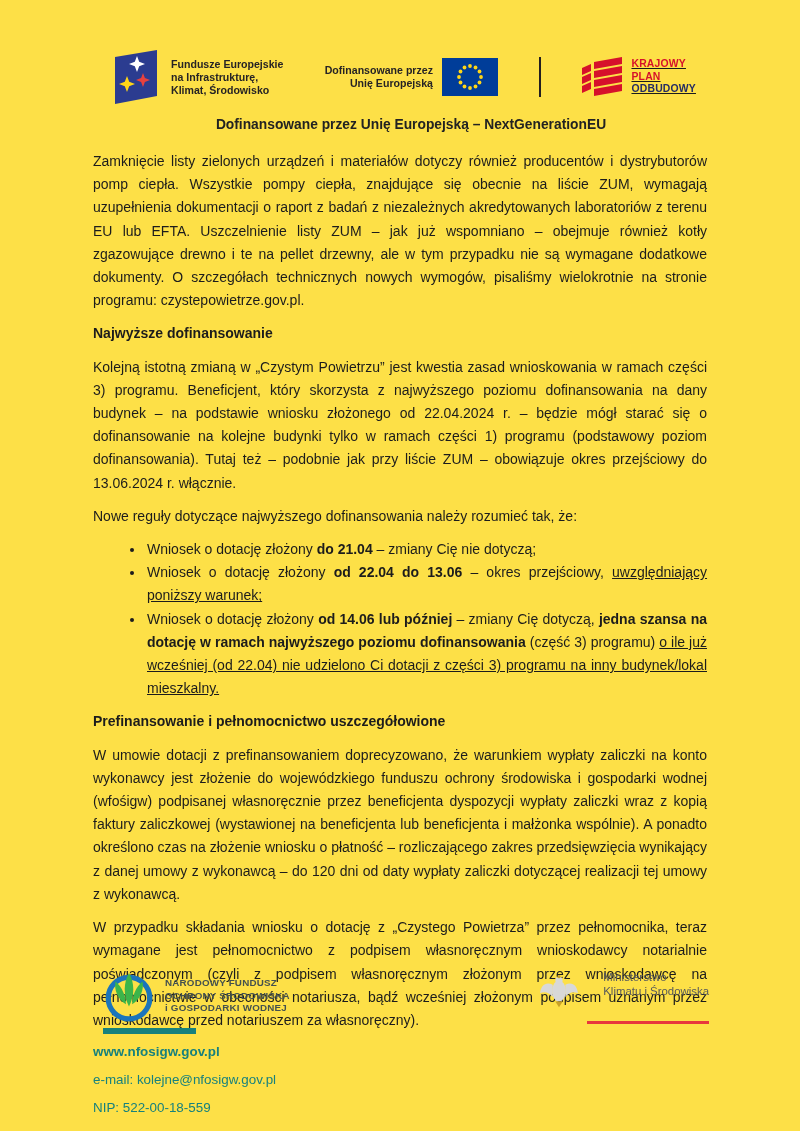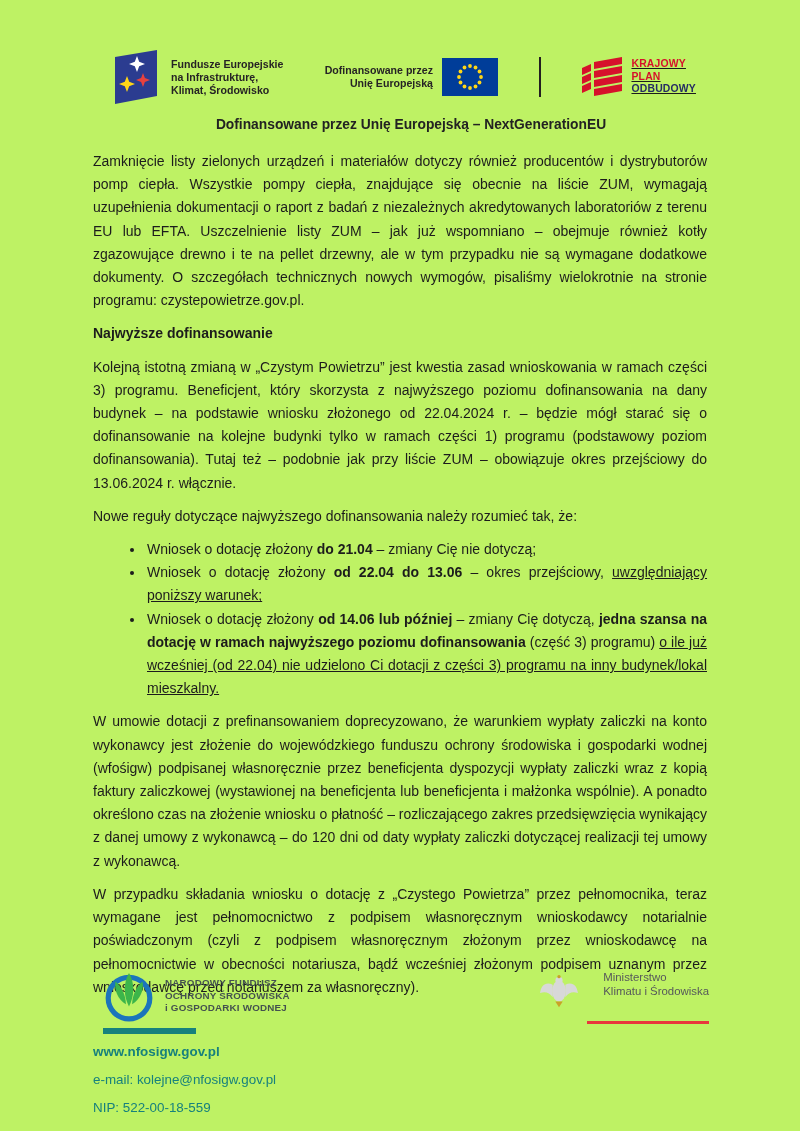--- a/index.html
+++ b/index.html
@@ -1,18 +1,18 @@
 <!DOCTYPE html>
 <html lang="pl"><head>
 <meta charset="utf-8">
 <style>
   html,body { margin:0; padding:0; background:#ffffff; }
   .page {
     position:relative; width:800px; height:1131px; margin:0 auto;
-    background:#bef264; color:#1c1c1c;
+    background:#fde047; color:#1c1c1c;
     font-family:"Liberation Sans", sans-serif;
     overflow:hidden;
   }
 
   
   .logos-row {
     position:absolute; top:44px; left:110px; width:586px; height:66px;
     display:flex; align-items:center; justify-content:space-between;
   }
   .logo-block { display:flex; align-items:center; gap:9px; }
@@ -139,20 +139,21 @@
   <main class="main">
     <p>Zamknięcie listy zielonych urządzeń i materiałów dotyczy również producentów i dystrybutorów pomp ciepła. Wszystkie pompy ciepła, znajdujące się obecnie na liście ZUM, wymagają uzupełnienia dokumentacji o raport z badań z niezależnych akredytowanych laboratoriów z terenu EU lub EFTA. Uszczelnienie listy ZUM – jak już wspomniano – obejmuje również kotły zgazowujące drewno i te na pellet drzewny, ale w tym przypadku nie są wymagane dodatkowe dokumenty. O szczegółach technicznych nowych wymogów, pisaliśmy wielokrotnie na stronie programu: czystepowietrze.gov.pl.</p>
     <p class="heading">Najwyższe dofinansowanie</p>
     <p>Kolejną istotną zmianą w „Czystym Powietrzu” jest kwestia zasad wnioskowania w ramach części 3) programu. Beneficjent, który skorzysta z najwyższego poziomu dofinansowania na dany budynek – na podstawie wniosku złożonego od 22.04.2024 r. – będzie mógł starać się o dofinansowanie na kolejne budynki tylko w ramach części 1) programu (podstawowy poziom dofinansowania). Tutaj też – podobnie jak przy liście ZUM – obowiązuje okres przejściowy do 13.06.2024 r. włącznie.</p>
     <p>Nowe reguły dotyczące najwyższego dofinansowania należy rozumieć tak, że:</p>
     <ul>
       <li><span>Wniosek o dotację złożony </span><span class="b">do 21.04</span><span> – zmiany Cię nie dotyczą;</span></li>
       <li><span>Wniosek o dotację złożony </span><span class="b">od 22.04 do 13.06</span><span> – okres przejściowy, </span><span class="u">uwzględniający poniższy warunek;</span></li>
       <li><span>Wniosek o dotację złożony </span><span class="b">od 14.06 lub później</span><span> – zmiany Cię dotyczą, </span><span class="b">jedna szansa na dotację w ramach najwyższego poziomu dofinansowania</span><span> (część 3) programu) </span><span class="u">o ile już wcześniej (od 22.04) nie udzielono Ci dotacji z części 3) programu na inny budynek/lokal mieszkalny.</span></li>
     </ul>
+    <p class="heading">Prefinansowanie i pełnomocnictwo uszczegółowione</p>
     <p>W umowie dotacji z prefinansowaniem doprecyzowano, że warunkiem wypłaty zaliczki na konto wykonawcy jest złożenie do wojewódzkiego funduszu ochrony środowiska i gospodarki wodnej (wfośigw) podpisanej własnoręcznie przez beneficjenta dyspozycji wypłaty zaliczki wraz z kopią faktury zaliczkowej (wystawionej na beneficjenta lub beneficjenta i małżonka wspólnie). A ponadto określono czas na złożenie wniosku o płatność – rozliczającego zakres przedsięwzięcia wynikający z danej umowy z wykonawcą – do 120 dni od daty wypłaty zaliczki dotyczącej realizacji tej umowy z wykonawcą.</p>
     <p>W przypadku składania wniosku o dotację z „Czystego Powietrza” przez pełnomocnika, teraz wymagane jest pełnomocnictwo z podpisem własnoręcznym wnioskodawcy notarialnie poświadczonym (czyli z podpisem własnoręcznym złożonym przez wnioskodawcę na pełnomocnictwie w obecności notariusza, bądź wcześniej złożonym podpisem uznanym przez wnioskodawcę przed notariuszem za własnoręczny).</p>
   </main>
 
   <div class="footer-logos">
 
     <div class="nfosigw">
       <svg width="52" height="52" viewBox="0 0 50 50">
         <circle cx="25" cy="27" r="20" fill="none" stroke="#1b75bb" stroke-width="5"></circle>
         <path d="M25,3 C19.5,12 19.5,25 25,35 C30.5,25 30.5,12 25,3" fill="#3cb54a"></path>

